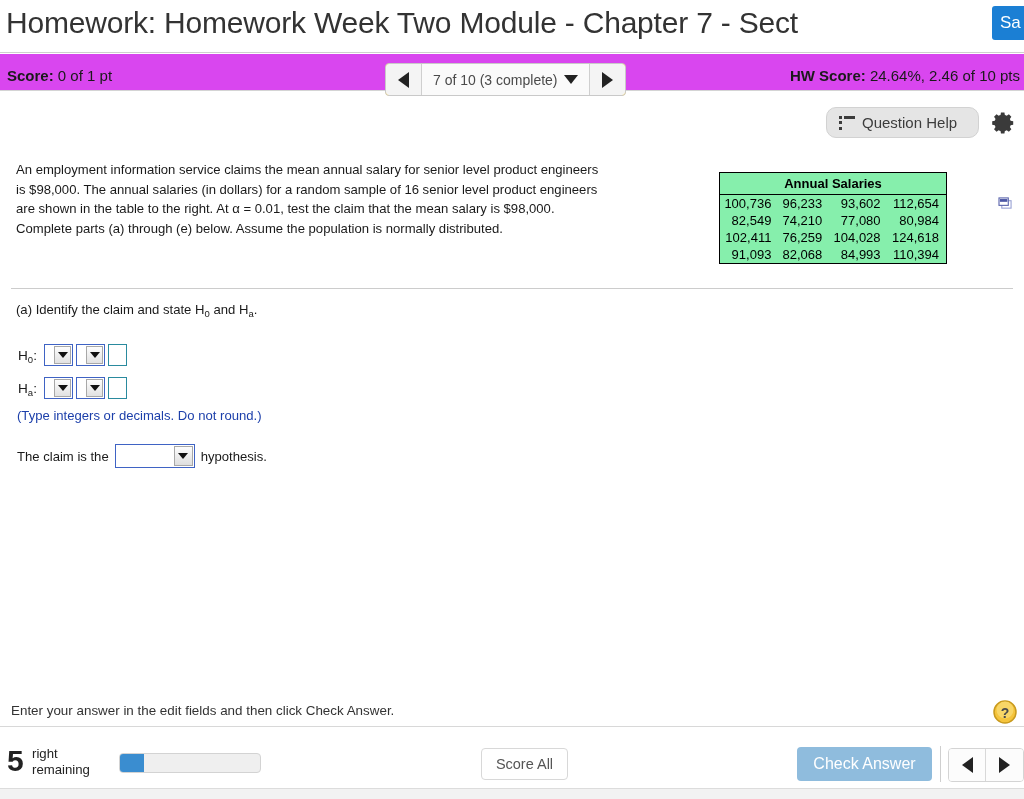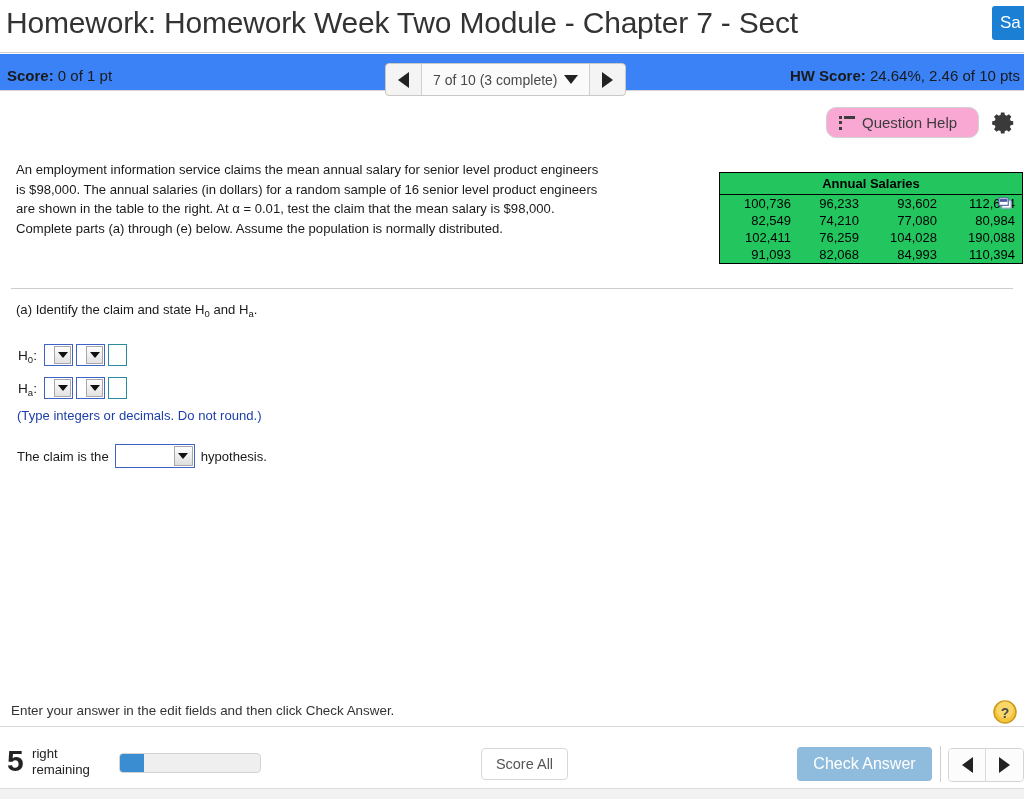--- a/index.html
+++ b/index.html
@@ -64,21 +64,21 @@
   }
 
   
   .scorebar {
     position: absolute;
     top: 54px; left: 0;
     width: 1024px;
     height: 37px;
     box-sizing: border-box;
     border-bottom: 1px solid #d4d4d4;
-    background: #3b82f6;
+    background: #d946ef;
   }
   .score-left {
     position: absolute;
     left: 7px;
     top: 13px;
     font-size: 15px;
     color: #1a1a1a;
     white-space: nowrap;
   }
   .score-left b { font-weight: bold; }
@@ -170,21 +170,21 @@
     height: 38px;
     background: #d0d0d0;
   }
   .qhelp-btn {
     position: absolute;
     left: 826px;
     top: 107px;
     width: 153px;
     height: 31px;
     box-sizing: border-box;
-    background: #f9a8d4;
+    background: #e5e5e5;
     border: 1px solid #d2d2d2;
     border-radius: 10px;
     display: flex;
     align-items: center;
     gap: 7px;
     padding-left: 12px;
     cursor: pointer;
   }
   .qhelp-label {
     font-size: 15px;
@@ -243,23 +243,23 @@
     line-height: 19.5px;
     color: #1a1a1a;
   }
   .problem-text .ln { white-space: nowrap; }
 
   
   .sal-table-wrap {
     position: absolute;
     left: 719px;
     top: 172px;
-    width: 304px;
+    width: 228px;
     border: 1px solid #000;
-    background: #22c55e;
+    background: #86efac;
     box-sizing: border-box;
   }
   .sal-title {
     text-align: center;
     font-size: 13px;
     font-weight: bold;
     padding: 3px 0 3px;
     border-bottom: 1px solid #000;
     color: #000;
   }
@@ -622,21 +622,21 @@
         <tr>
           <td>82,549</td>
           <td>74,210</td>
           <td>77,080</td>
           <td>80,984</td>
         </tr>
         <tr>
           <td>102,411</td>
           <td>76,259</td>
           <td>104,028</td>
-          <td>190,088</td>
+          <td>124,618</td>
         </tr>
         <tr>
           <td>91,093</td>
           <td>82,068</td>
           <td>84,993</td>
           <td>110,394</td>
         </tr>
       </tbody>
     </table>
   </div>

